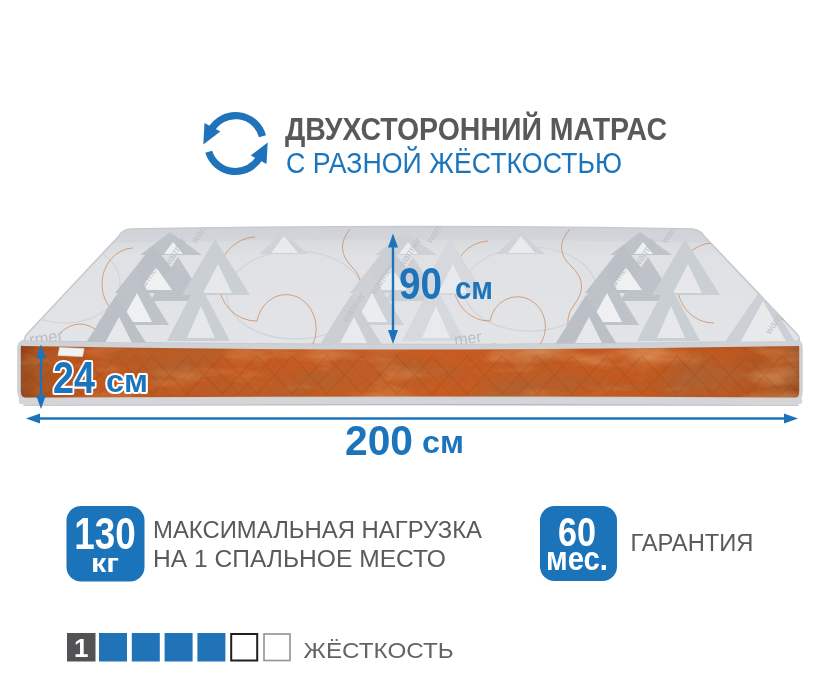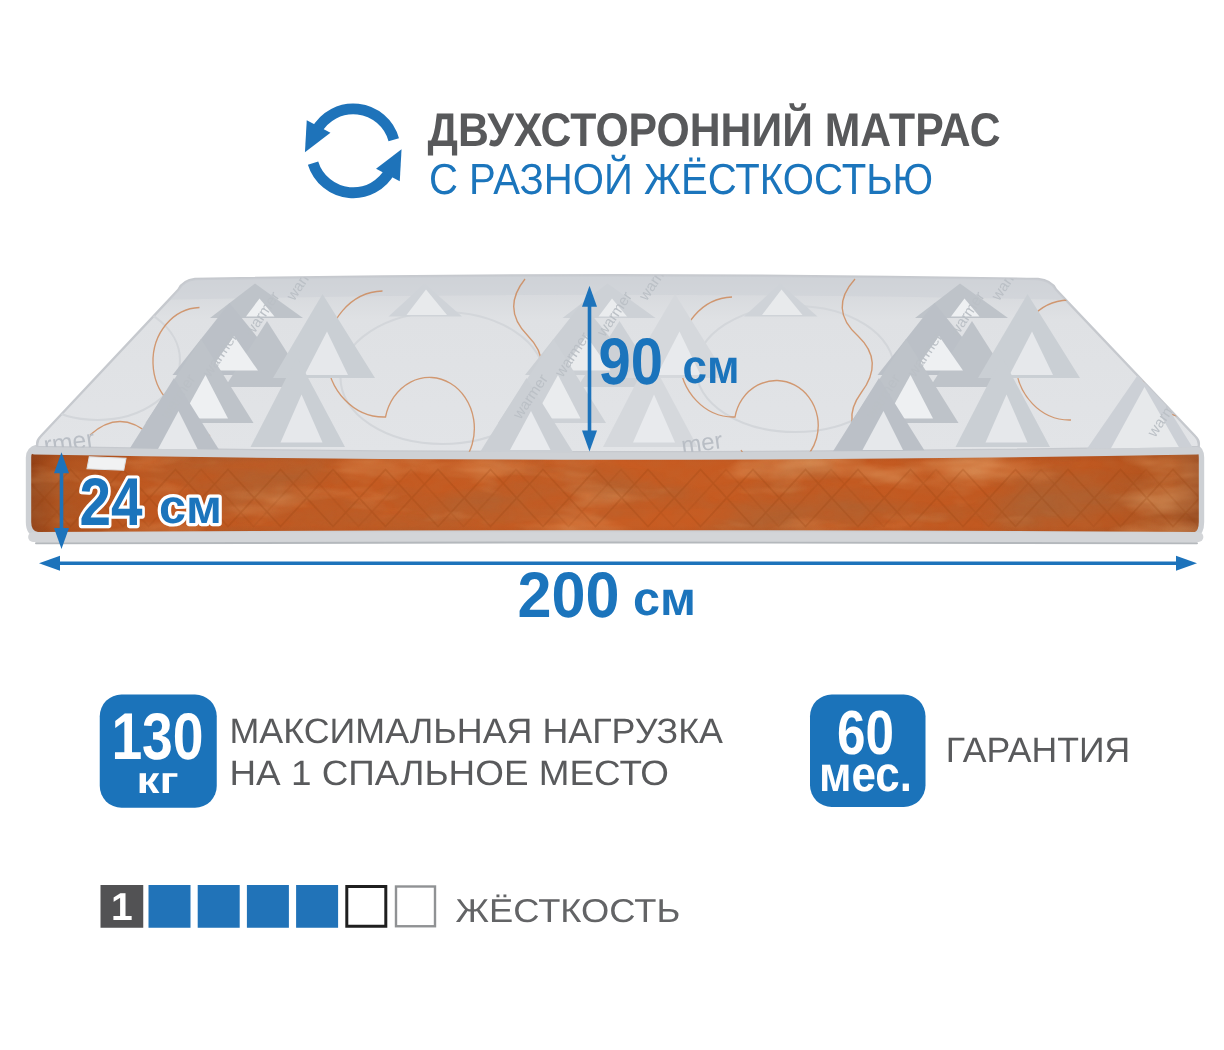--- a/index.html
+++ b/index.html
@@ -1,16 +1,16 @@
 <!DOCTYPE html>
 <html><head>
 <meta charset="utf-8">
 <style>
 html,body{margin:0;padding:0;background:#ffffff;}
-#page{position:relative;width:816px;height:620px;overflow:hidden;font-family:"Liberation Sans",sans-serif;}
+#page{position:relative;width:816px;height:620px;overflow:hidden;font-family:"Liberation Sans",sans-serif;margin-top:43px;}
 text{font-family:"Liberation Sans",sans-serif;}
 </style>
 </head>
 <body>
 <div id="page">
 <svg width="816" height="700" viewBox="0 0 816 700">
 <defs>
   <clipPath id="topclip">
     <path d="M 130,186 Q 411,181 692,186 Q 701,187 704,193 L 797,291 Q 800,294 799,298 Q 411,305 25,298 Q 24,294 27,291 L 119,193 Q 122,187 130,186 Z"></path>
   </clipPath>

